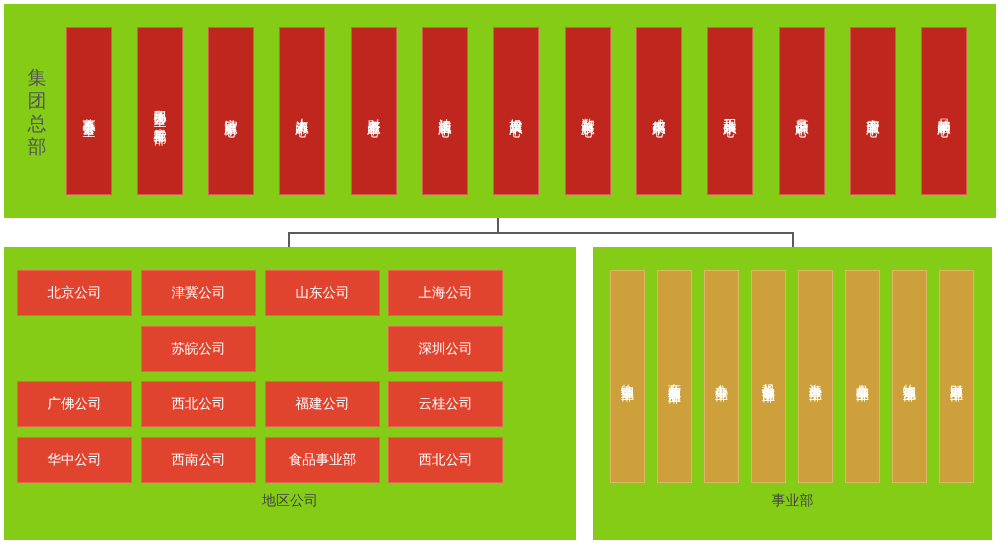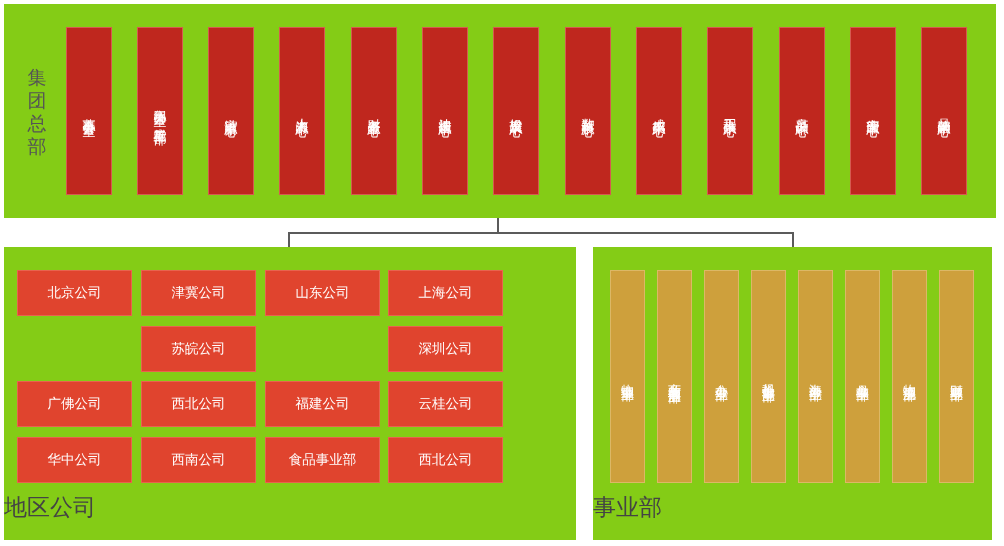--- a/index.html
+++ b/index.html
@@ -16,21 +16,21 @@
             display:flex; align-items:center; justify-content:center; box-sizing:border-box;
             border:1px solid #d65a50; }
   .vtext { writing-mode:vertical-rl; text-orientation:upright; color:#fff;
            font-size:13px; letter-spacing:1px; line-height:1; }
 
   .line { position:absolute; background:#5b5b5b; }
 
   .region-cell { position:absolute; width:115px; height:46px; background:#e0442e;
                  display:flex; align-items:center; justify-content:center;
                  color:#fff; font-size:13.5px; box-sizing:border-box; border:1px solid #e8634f; }
-  .section-label { position:absolute; font-size:23px; color:#444; }
+  .section-label { position:absolute; font-size:14px; color:#444; text-align:center; }
 
   .bu-col { position:absolute; top:23px; width:35px; height:213px; background:#cea03c;
             display:flex; align-items:center; justify-content:center; box-sizing:border-box;
             border:1px solid #dcb866; }
   .bu-col .vtext { font-size:13px; }
 </style>
 </head>
 <body>
 
 <div class="panel" id="hq-panel">

